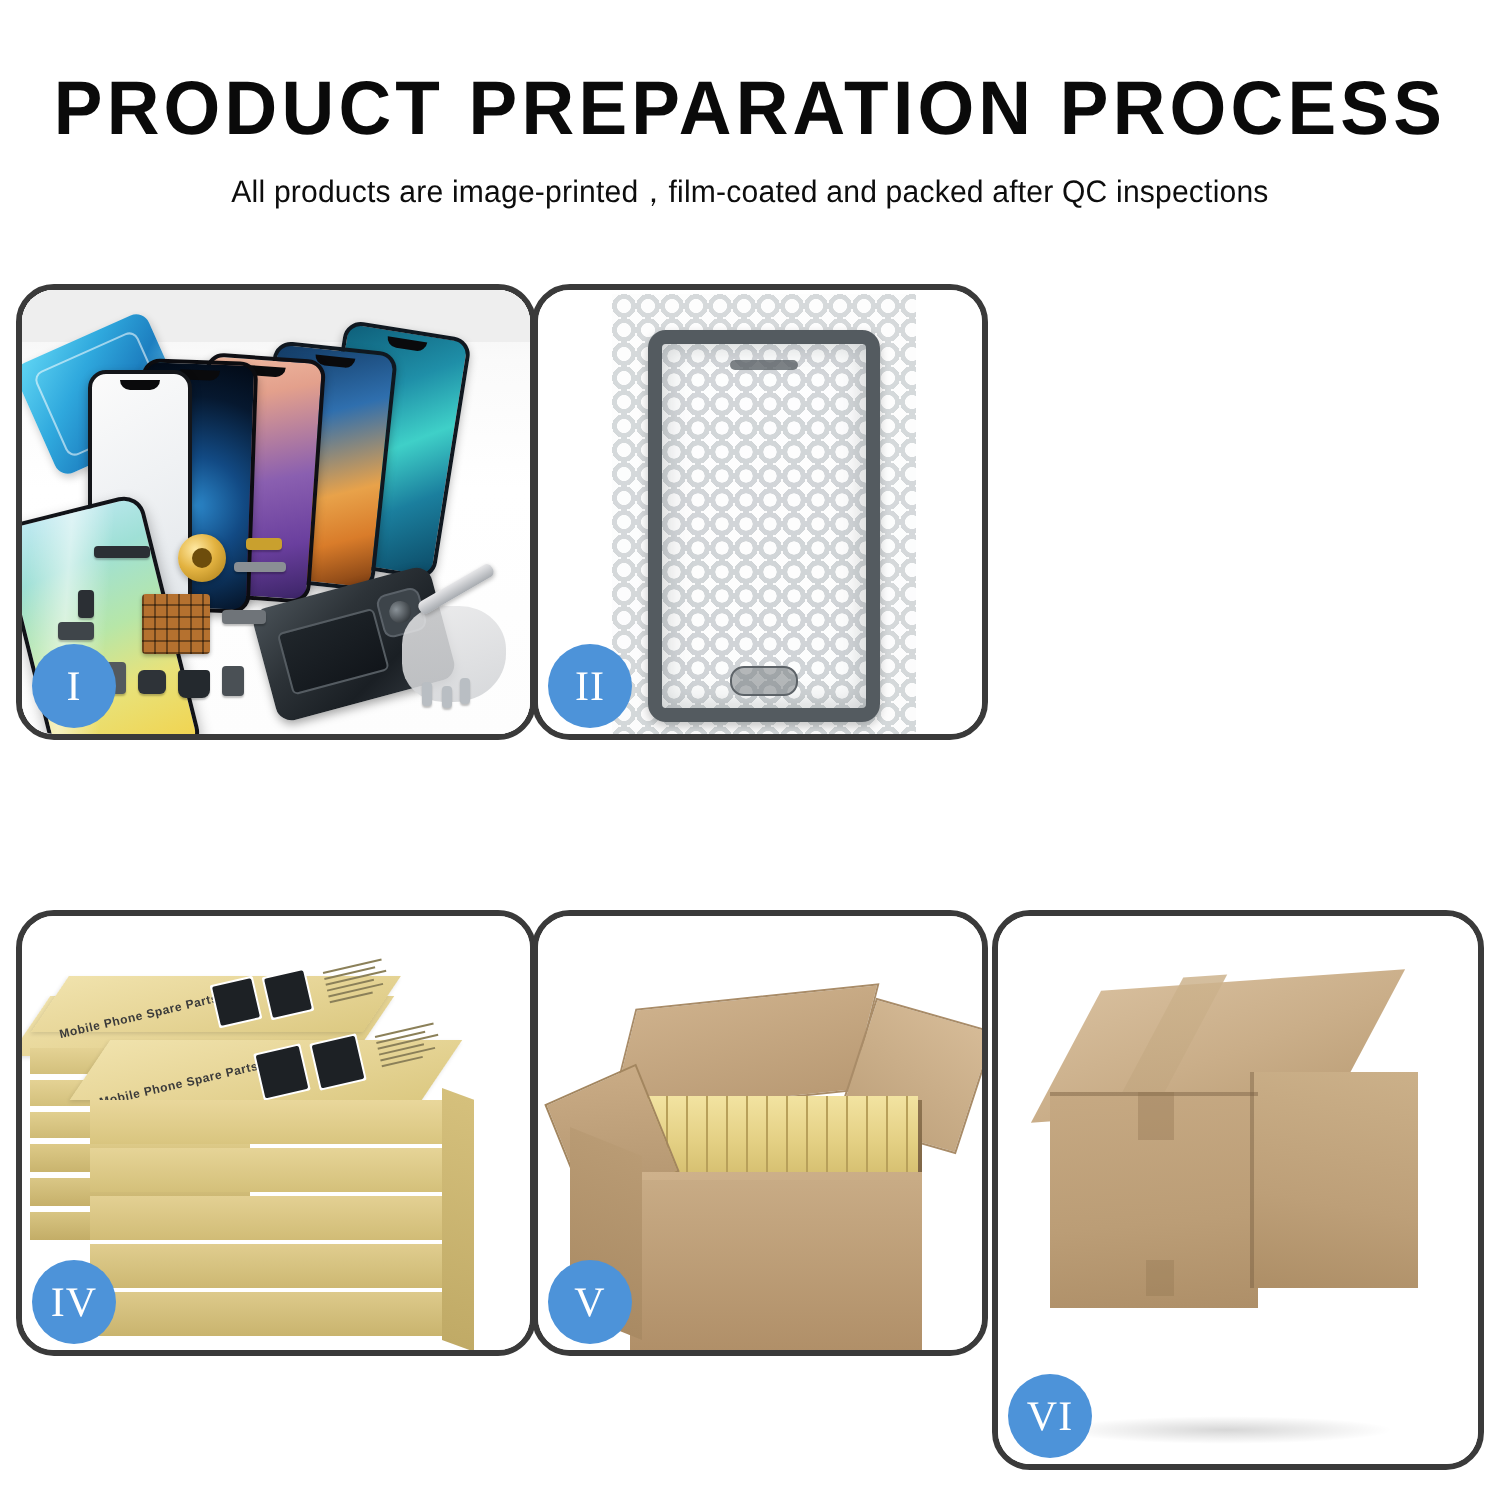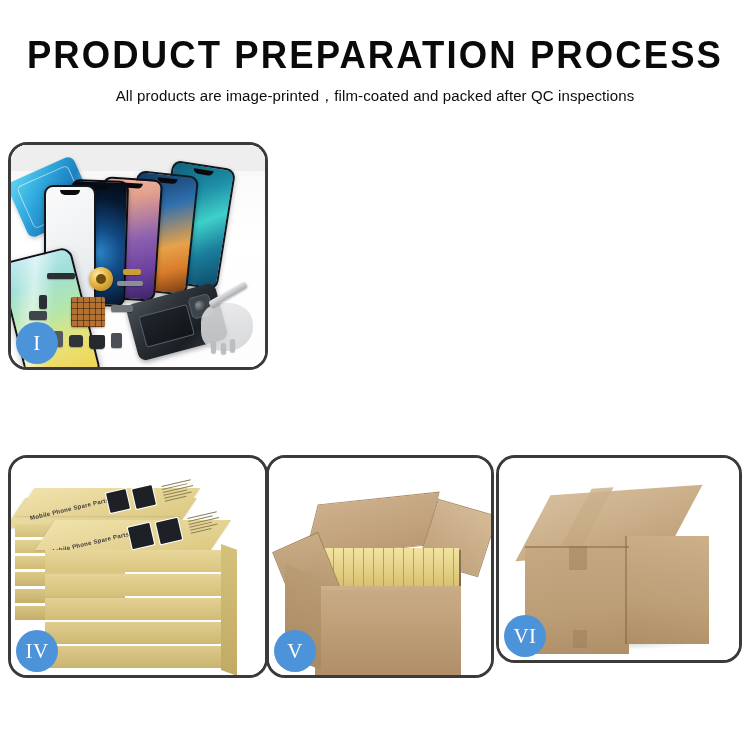--- a/index.html
+++ b/index.html
@@ -296,20 +296,31 @@
       <span class="sp" style="left:100px;top:188px;width:11px;height:15px;background:#4a5055;"></span>
       <span class="sp" style="left:100px;top:160px;width:22px;height:7px;background:#6f7479;"></span>
       <span class="sp" style="left:16px;top:190px;width:10px;height:18px;background:#dfe2e5;border:1px solid #8b9196;"></span>
       <span class="sp" style="left:200px;top:196px;width:5px;height:12px;background:#b9bec3;border-radius:2px;"></span>
       <span class="sp" style="left:210px;top:198px;width:5px;height:11px;background:#b9bec3;border-radius:2px;"></span>
       <span class="sp" style="left:219px;top:194px;width:5px;height:13px;background:#b9bec3;border-radius:2px;"></span>
     </div>
     <div class="badge">I</div>
   </div>
 
+  <div class="panel" style="left:266px;top:142px;width:228px;height:228px;">
+    <div class="panel-media">
+      <div class="p2-field">
+        <div class="p2-screen">
+          <span class="p2-ear"></span>
+          <span class="p2-home"></span>
+        </div>
+      </div>
+    </div>
+    <div class="badge">II</div>
+  </div>
 
 
   <div class="panel" style="left:8px;top:455px;width:260px;height:223px;">
     <div class="panel-media">
 
       <div class="bx" style="left:4px;top:40px;width:172px;height:30px;">
         <div class="top"></div>
       </div>
       <div style="position:absolute;left:4px;top:66px;width:110px;height:13px;background:linear-gradient(180deg,#e4d294,#d3c07c);"></div>
       <div style="position:absolute;left:4px;top:82px;width:110px;height:13px;background:linear-gradient(180deg,#e4d294,#d3c07c);"></div>
@@ -389,21 +400,21 @@
           <i style="left:130px;"></i>
       </div>
       <div class="p5-left-flap"></div>
       <div class="p5-body"></div>
       <div class="p5-body-front"></div>
       <div class="p5-body-left"></div>
     </div>
     <div class="badge">V</div>
   </div>
 
-  <div class="panel" style="left:496px;top:455px;width:246px;height:208px;border-radius:19px;">
+  <div class="panel" style="left:496px;top:455px;width:246px;height:280px;border-radius:19px;">
     <div class="panel-media">
       <div class="p6-shadow"></div>
       <div class="p6-top"></div>
       <div class="p6-tape"></div>
       <div class="p6-front"></div>
       <div class="p6-side"></div>
       <span class="p6-seam" style="left:26px;top:88px;width:104px;height:1.5px;"></span>
       <span class="p6-seam" style="left:126px;top:78px;width:1.5px;height:108px;"></span>
       <span class="p6-seam" style="left:70px;top:88px;width:18px;height:24px;background:rgba(140,112,76,.35);"></span>
       <span class="p6-seam" style="left:74px;top:172px;width:14px;height:18px;background:rgba(140,112,76,.3);"></span>

